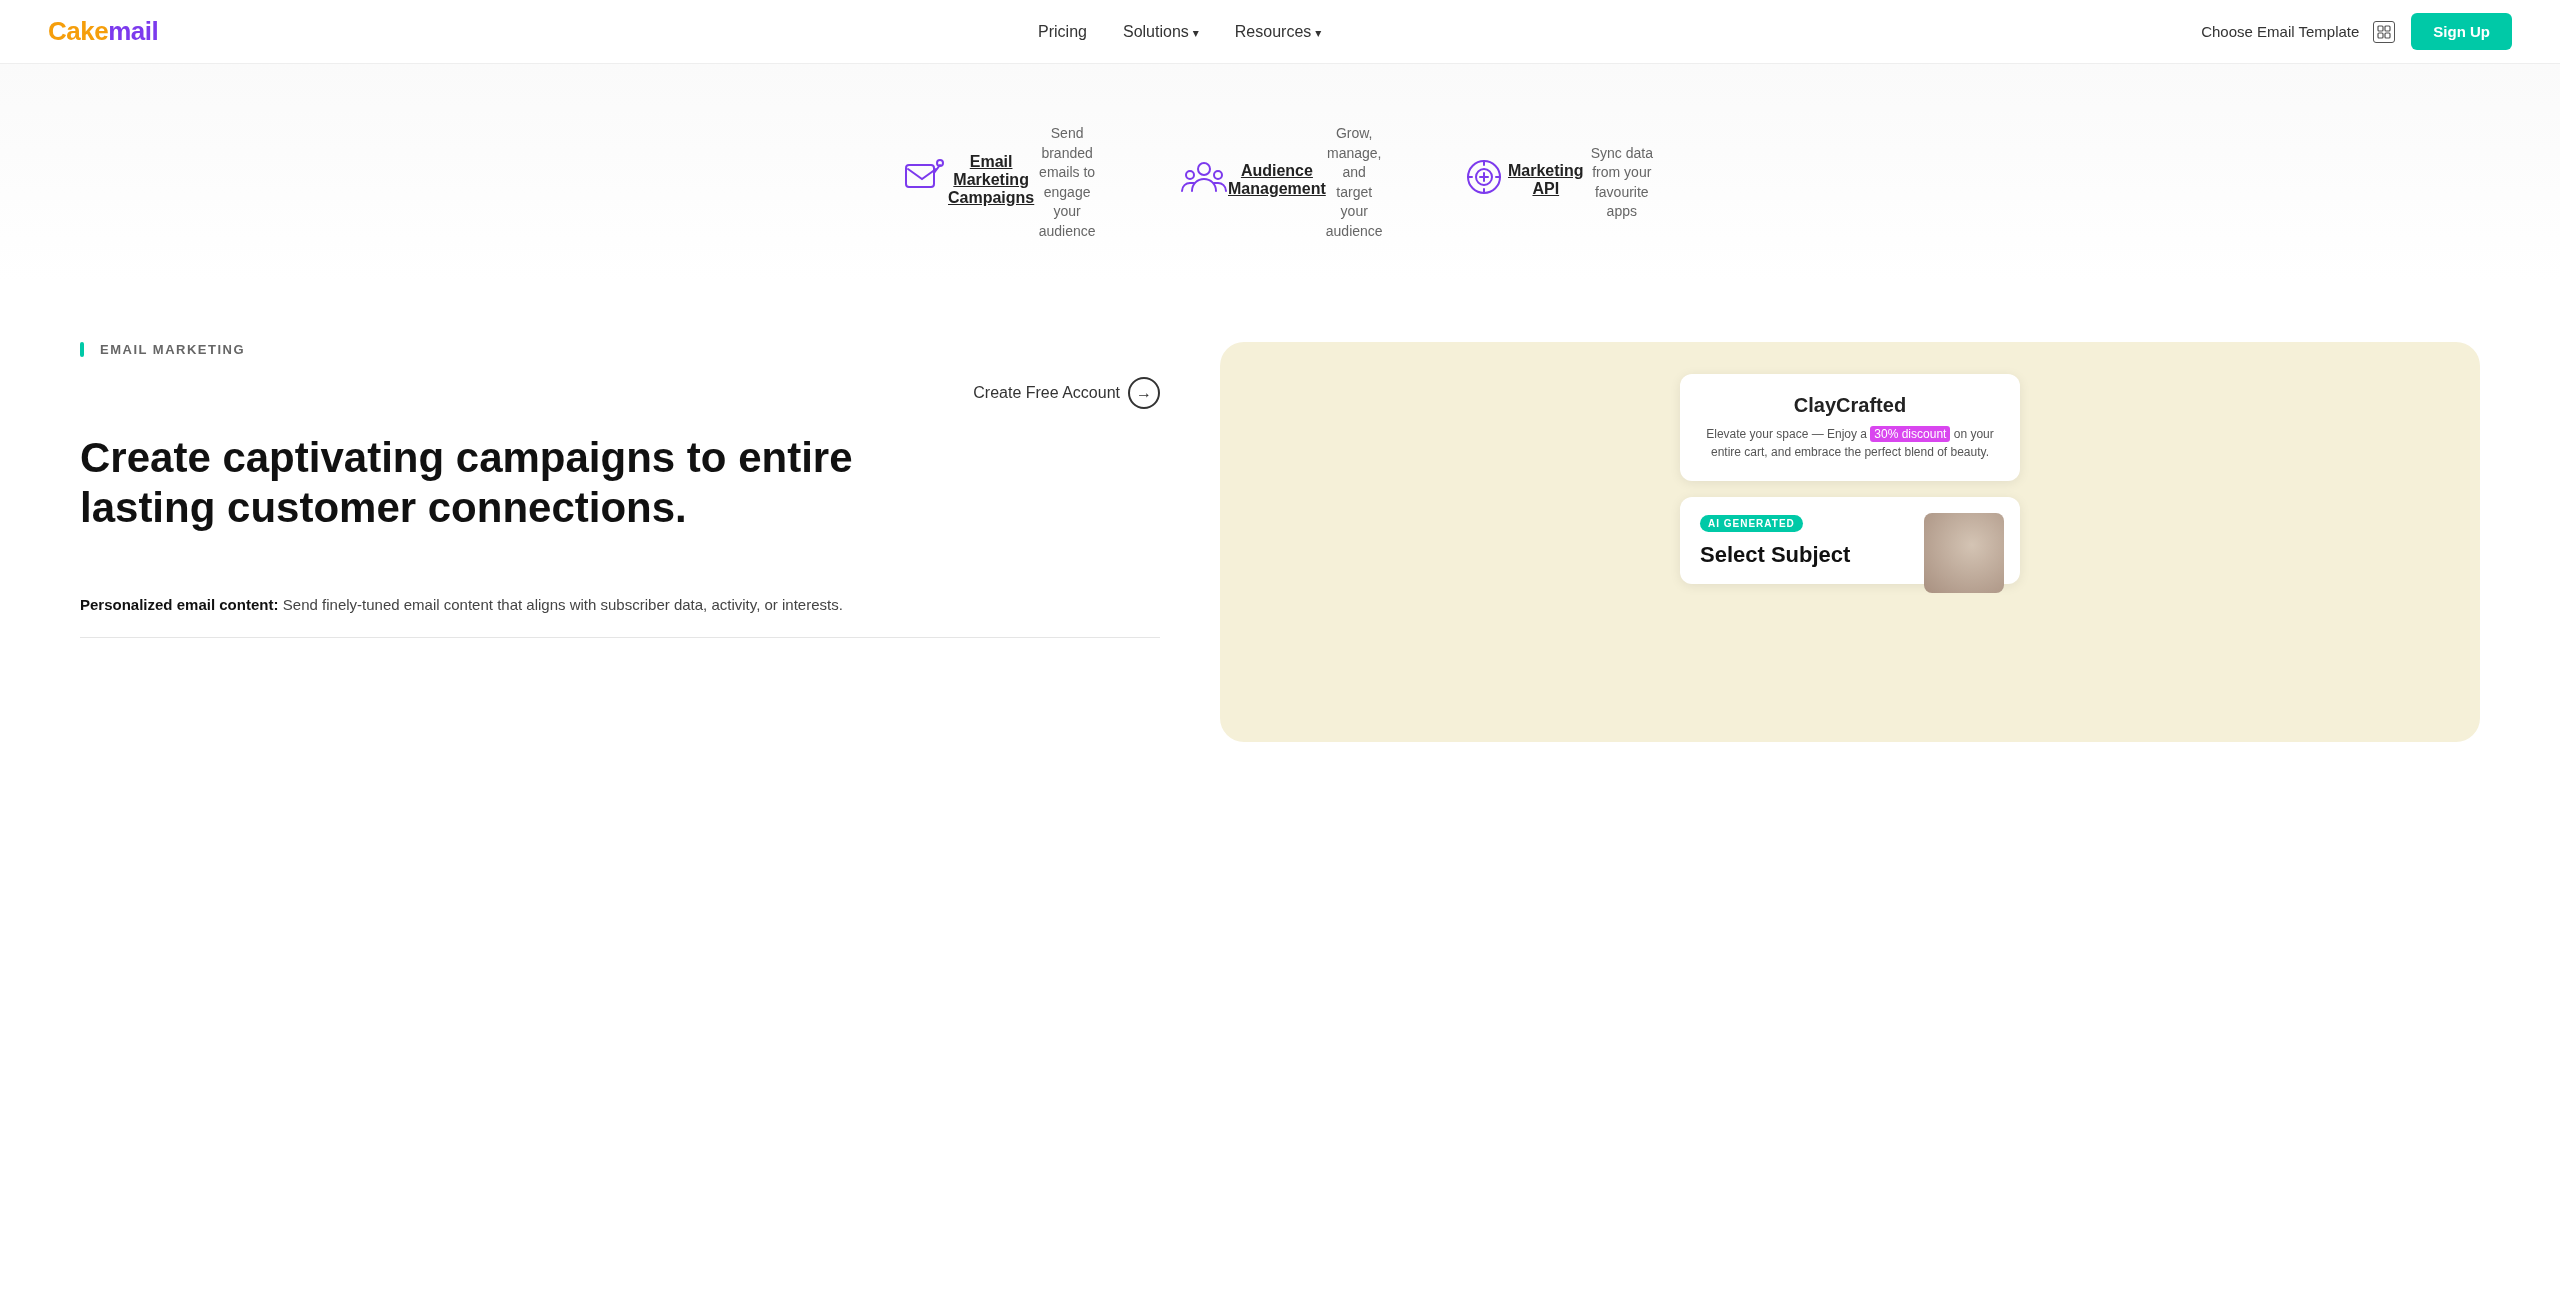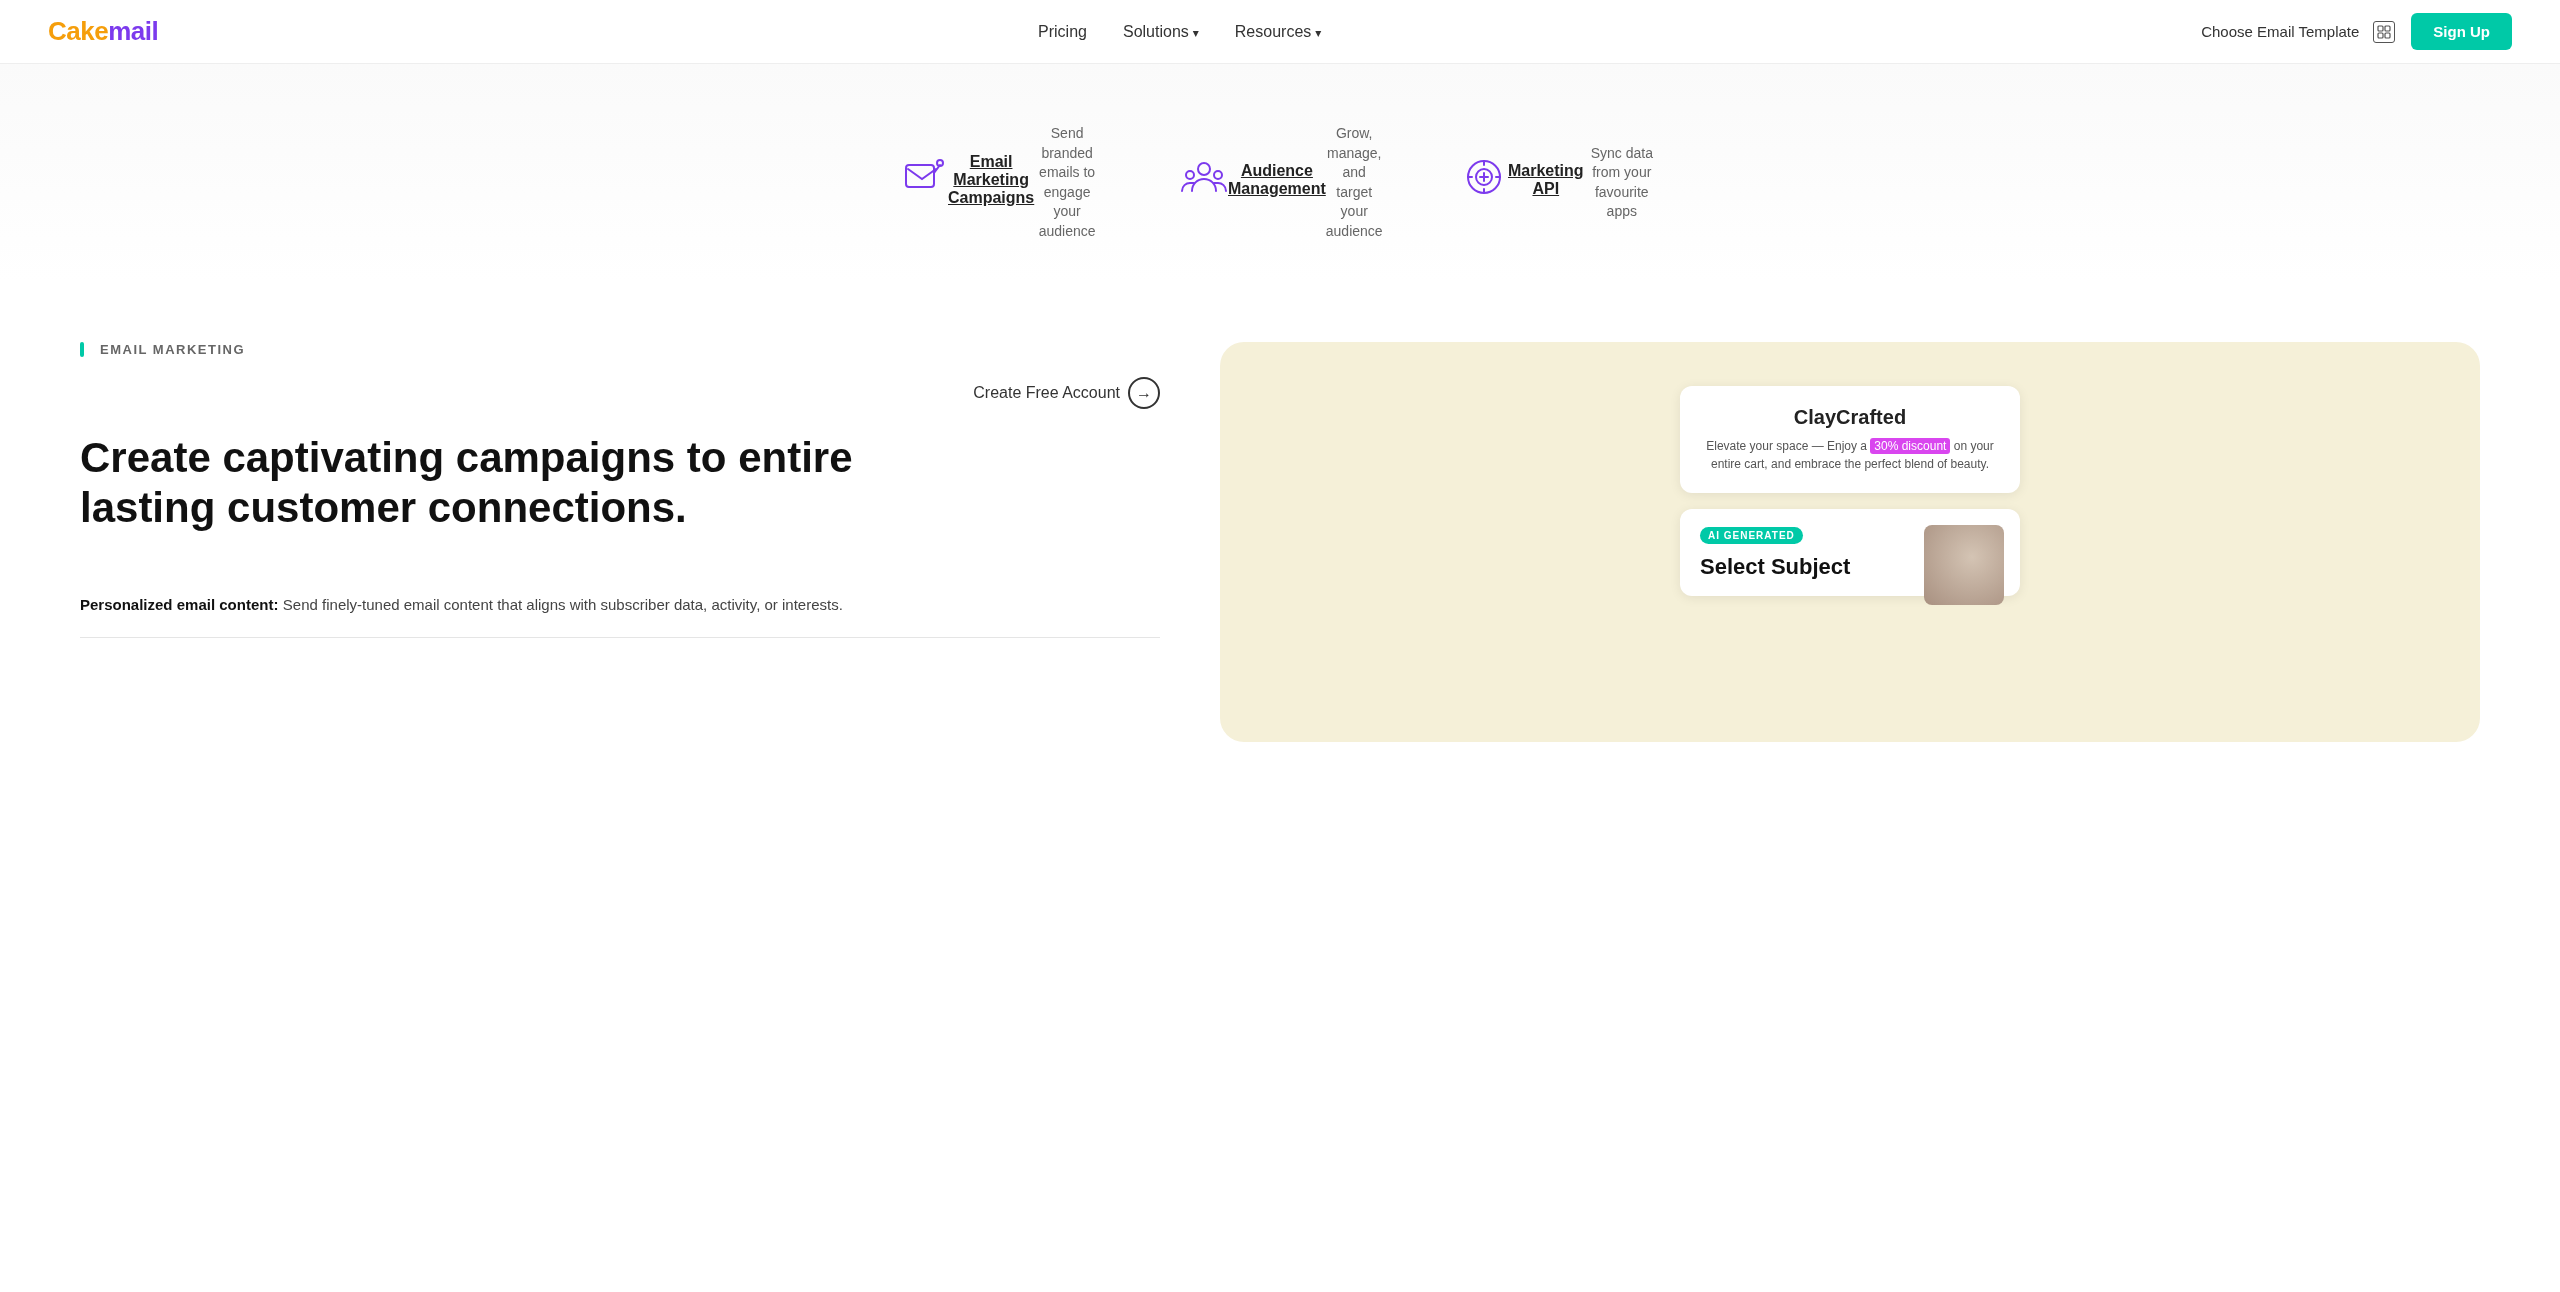--- a/index.html
+++ b/index.html
@@ -74,21 +74,21 @@
       margin-bottom: 40px;
     }
 
     .feature-point { padding: 20px 0; border-bottom: 1px solid #e5e5e5; }
     .feature-point-title { font-size: 15px; font-weight: 700; color: #111; display: inline; }
     .feature-point-text { font-size: 15px; color: #444; line-height: 1.6; display: inline; }
 
     
     .preview-card {
       background: #f5f0d8; border-radius: 24px;
-      padding: 44px; min-height: 400px;
+      padding: 32px; min-height: 400px;
       display: flex; flex-direction: column; align-items: center; justify-content: flex-start;
       gap: 16px; position: relative;
     }
 
     .email-preview {
       background: #fff; border-radius: 12px; padding: 20px 24px;
       width: 100%; max-width: 340px; box-shadow: 0 2px 12px rgba(0,0,0,0.08);
     }
     .email-preview-company { font-size: 20px; font-weight: 700; text-align: center; color: #222; margin-bottom: 8px; }
     .email-preview-text { font-size: 12px; color: #555; text-align: center; line-height: 1.5; }

